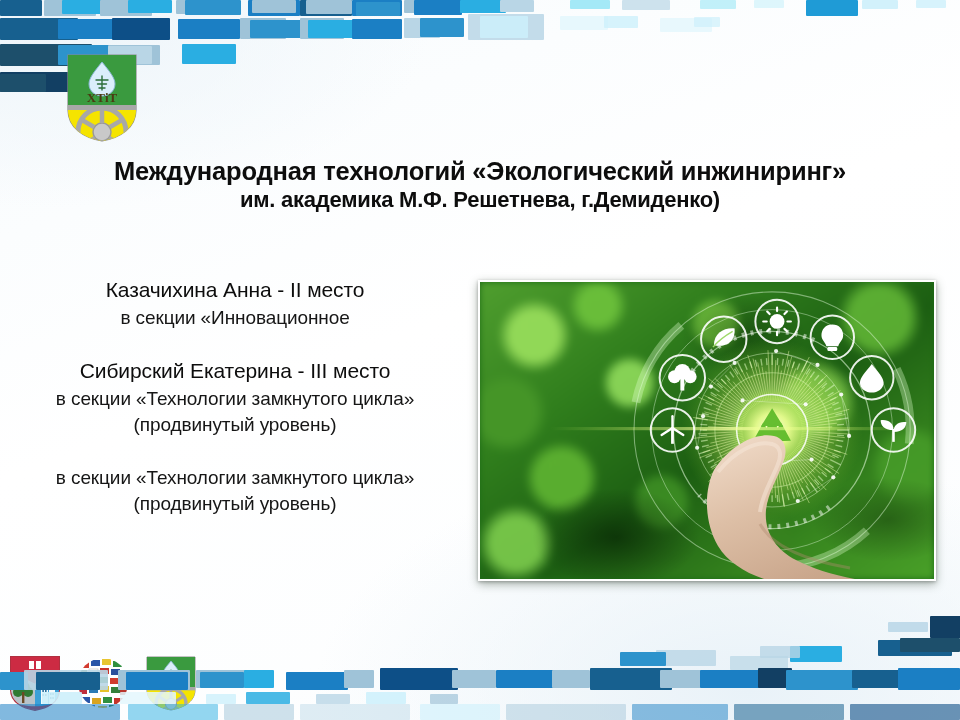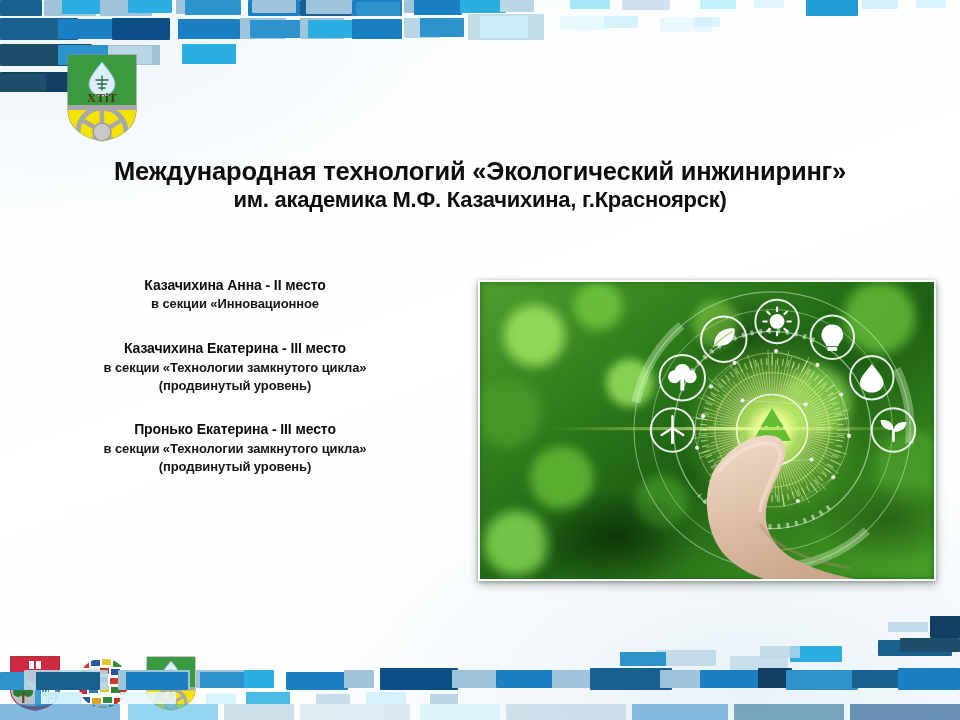--- a/index.html
+++ b/index.html
@@ -40,25 +40,25 @@
   .title-l2 { margin-top:3px; }
 
   
   .awards {
     position:absolute; left:0; top:276px; width:470px;
     text-align:center;
   }
   .award { margin-bottom:26px; }
   .award:last-child { margin-bottom:0; }
   .award .name {
-    font-size:14px; font-weight:bold; line-height:1.38;
+    font-size:21px; font-weight:normal; line-height:1.38;
     color:#0d0d0d; letter-spacing:-0.1px; white-space:nowrap;
   }
   .award .line {
-    font-size:13px; font-weight:bold; line-height:1.38;
+    font-size:19px; font-weight:normal; line-height:1.38;
     color:#161616; letter-spacing:-0.1px; white-space:nowrap;
   }
 
   
   .photo {
     position:absolute; left:478px; top:280px;
     width:458px; height:301px;
     border:2px solid #ffffff;
     box-shadow:0 3px 9px rgba(40,60,40,.40), 0 1px 3px rgba(0,0,0,.25);
     overflow:hidden;
@@ -190,35 +190,34 @@
           <line x1="33.5" y1="32" x2="42.5" y2="32"></line>
           <line x1="35" y1="36" x2="41" y2="36"></line>
         </g>
       </g>
       <text x="38" y="50" text-anchor="middle" font-family="Liberation Serif, serif" font-size="13" font-weight="bold" fill="#4a3a12">ХТіТ</text>
     </svg>
   </div>
 
   <div class="title-block">
     <div class="title-l1">Международная технологий «Экологический инжиниринг»</div>
-    <div class="title-l3">им. академика М.Ф. Казачихина, г.Красноярск)</div>
+    <div class="title-l3">им. академика М.Ф. Решетнева, г.Демиденко)</div>
   </div>
 
   <div class="awards">
     <div class="award">
       <div class="name">Казачихина Анна -  II место</div>
       <div class="line">в секции «Инновационное</div>
     </div>
     <div class="award">
-      <div class="name">Казачихина Екатерина -  III место</div>
+      <div class="name">Сибирский Екатерина -  III место</div>
       <div class="line">в секции «Технологии замкнутого цикла»</div>
       <div class="line">(продвинутый уровень)</div>
     </div>
     <div class="award">
-      <div class="name">Пронько Екатерина - III место</div>
       <div class="line">в секции «Технологии замкнутого цикла»</div>
       <div class="line">(продвинутый уровень)</div>
     </div>
   </div>
 
   <div class="photo">
     <div class="foliage"></div>
     <div class="darkpatch"></div>
 
     <svg class="hud" viewBox="0 0 458 301">

